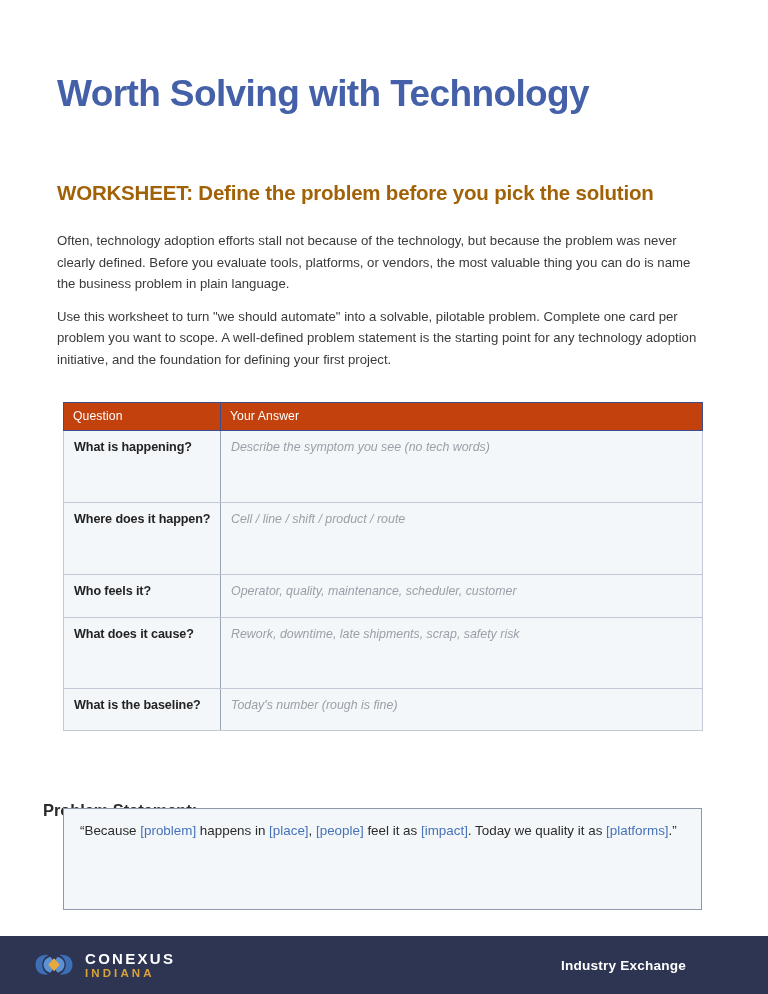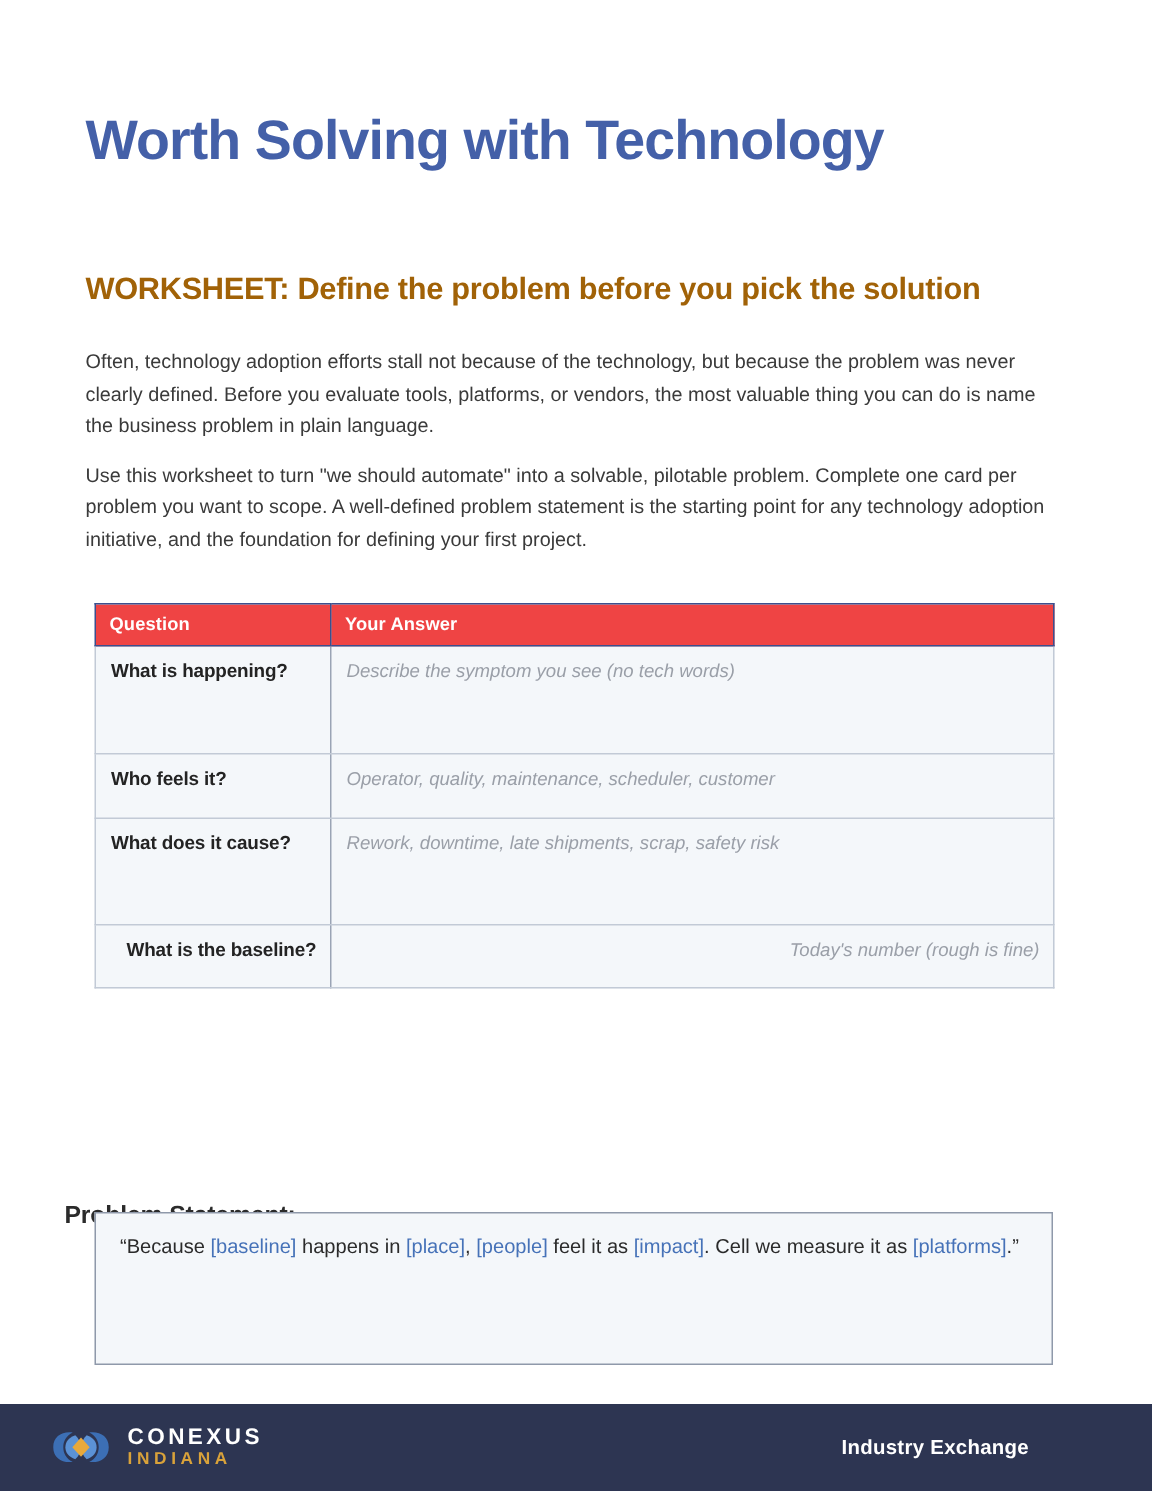--- a/index.html
+++ b/index.html
@@ -83,24 +83,24 @@
     top: 402px;
     width: 639px;
     border-collapse: collapse;
     table-layout: fixed;
     border: 1px solid #9aa4b5;
   }
   .card-table col.q { width: 157px; }
   .card-table col.a { width: 482px; }
 
   .card-table th {
-    background: #ef4444;
+    background: #c2410c;
     color: #ffffff;
     font-size: 12.2px;
-    font-weight: bold;
+    font-weight: normal;
     text-align: left;
     padding: 6px 9px 7px 9px;
     border: 1px solid #3b4f8e;
     letter-spacing: 0.1px;
   }
   .card-table td {
     background: #f4f7fa;
     border: 1px solid #c2cad6;
     vertical-align: top;
     padding: 9px 9px 9px 10px;
@@ -113,21 +113,21 @@
     border-right: 1px solid #9aa4b5;
   }
   .card-table td.a {
     font-size: 12.4px;
     font-style: italic;
     color: #9a9fa8;
   }
   .r-tall { height: 72px; }
   .r-mid  { height: 43px; }
   .r-low  { height: 71px; }
-  .r-end  { height: 42px; text-align: right; }
+  .r-end  { height: 42px; }
 
   
   .ps-heading {
     position: absolute;
     left: 43px;
     top: 784px;
     font-size: 16.5px;
     font-weight: bold;
     color: #2b2b2b;
     letter-spacing: -0.1px;
@@ -224,38 +224,42 @@
       <tr>
         <th>Question</th>
         <th>Your Answer</th>
       </tr>
     </thead>
     <tbody>
       <tr class="r-tall">
         <td class="q">What is happening?</td>
         <td class="a">Describe the symptom you see (no tech words)</td>
       </tr>
+      <tr class="r-tall">
+        <td class="q">Where does it happen?</td>
+        <td class="a">Cell / line / shift / product / route</td>
+      </tr>
       <tr class="r-mid">
         <td class="q">Who feels it?</td>
         <td class="a">Operator, quality, maintenance, scheduler, customer</td>
       </tr>
       <tr class="r-low">
         <td class="q">What does it cause?</td>
         <td class="a">Rework, downtime, late shipments, scrap, safety risk</td>
       </tr>
       <tr class="r-end">
         <td class="q">What is the baseline?</td>
         <td class="a">Today's number (rough is fine)</td>
       </tr>
     </tbody>
   </table>
 
   <h3 class="ps-heading">Problem Statement:</h3>
 
-  <div class="ps-box"><span>“Because </span><span class="tok">[baseline]</span><span> happens in </span><span class="tok">[place]</span><span>, </span><span class="tok">[people]</span><span> feel it as </span><span class="tok">[impact]</span><span>. Cell we measure it as </span><span class="tok">[platforms]</span><span>.”</span></div>
+  <div class="ps-box"><span>“Because </span><span class="tok">[problem]</span><span> happens in </span><span class="tok">[place]</span><span>, </span><span class="tok">[people]</span><span> feel it as </span><span class="tok">[impact]</span><span>. Today we quality it as </span><span class="tok">[platforms]</span><span>.”</span></div>
 
   <div class="footer">
     <div class="logo">
       <svg class="logo-mark" width="44" height="26" viewBox="0 0 44 26">
         <path d="M14.5 3.2 C7.5 2.2 1.5 5.8 1.5 13 C1.5 20.2 7.5 23.8 14.5 22.8 C10.2 20.6 8.2 17.2 8.2 13 C8.2 8.8 10.2 5.4 14.5 3.2 Z" fill="#3c6fb5"></path>
         <path d="M16.2 5.0 C11.6 6.6 9.6 9.6 9.6 13 C9.6 16.4 11.6 19.4 16.2 21.0 C18.6 19.0 19.6 16.2 19.6 13 C19.6 9.8 18.6 7.0 16.2 5.0 Z" fill="#5b92d6"></path>
         <path d="M25.5 3.2 C32.5 2.2 38.5 5.8 38.5 13 C38.5 20.2 32.5 23.8 25.5 22.8 C29.8 20.6 31.8 17.2 31.8 13 C31.8 8.8 29.8 5.4 25.5 3.2 Z" fill="#3c6fb5"></path>
         <path d="M23.8 5.0 C28.4 6.6 30.4 9.6 30.4 13 C30.4 16.4 28.4 19.4 23.8 21.0 C21.4 19.0 20.4 16.2 20.4 13 C20.4 9.8 21.4 7.0 23.8 5.0 Z" fill="#5b92d6"></path>
         <path d="M20 6.6 L25.8 13 L20 19.4 L14.2 13 Z" fill="#e8a93c"></path>
       </svg>

